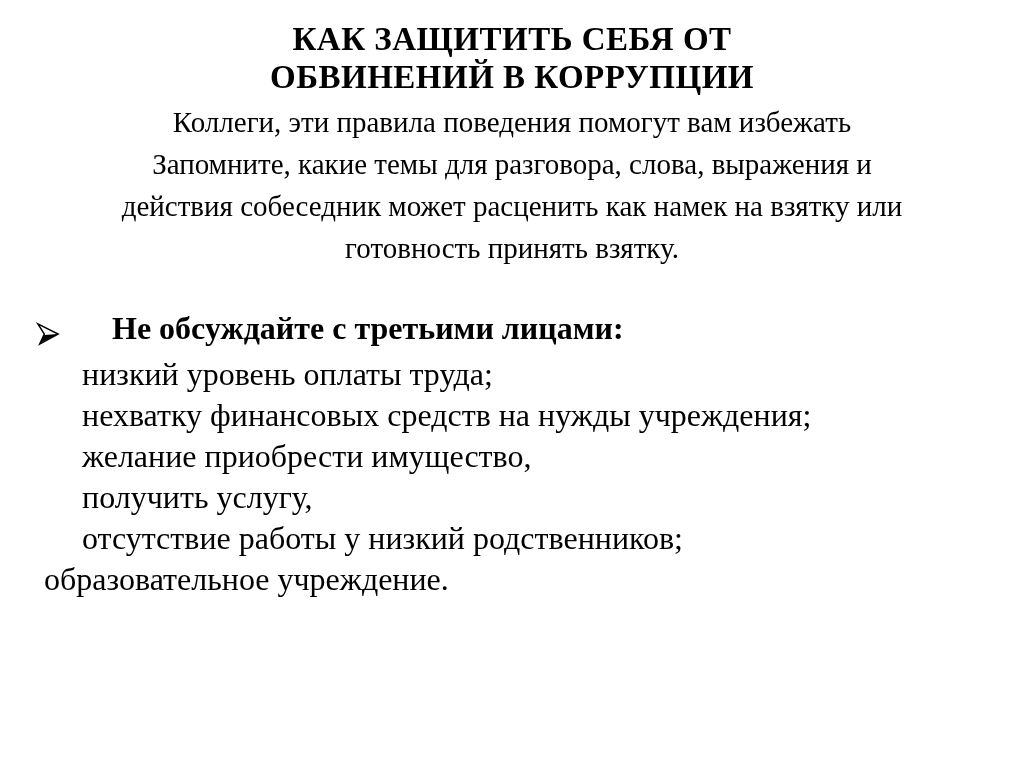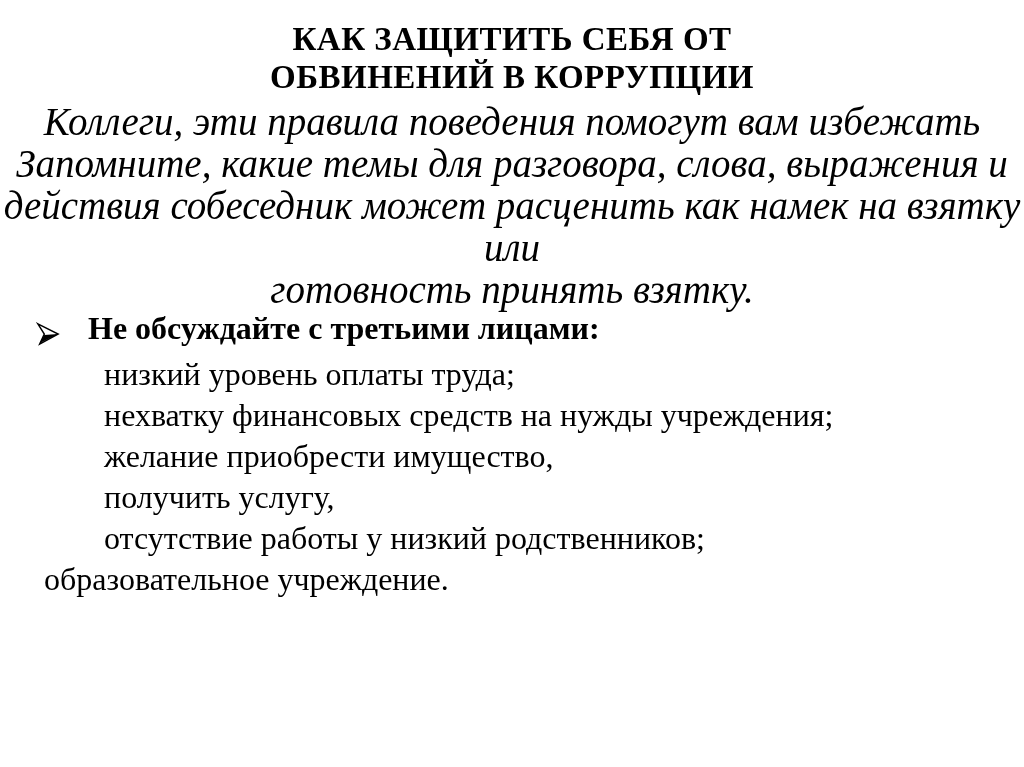--- a/index.html
+++ b/index.html
@@ -26,46 +26,45 @@
     font-size: 33px;
     line-height: 38px;
     letter-spacing: 0.5px;
   }
   .intro {
     position: absolute;
     top: 101px;
     left: 0;
     right: 0;
     text-align: center;
-    font-style: italic;
-    font-size: 39px;
+    font-size: 29px;
     line-height: 42px;
   }
   .list {
     position: absolute;
     top: 308px;
     left: 0;
     right: 20px;
     font-size: 32px;
     line-height: 41px;
   }
   .bullet-row {
     position: relative;
-    padding-left: 88px;
+    padding-left: 112px;
     font-weight: bold;
     margin-bottom: 5px;
   }
   .bullet-marker {
     position: absolute;
     left: 36px;
     top: 7px;
     width: 24px;
     height: 24px;
   }
-  .item-indent-1 { padding-left: 104px; }
+  .item-indent-1 { padding-left: 82px; }
   .item-indent-0 { padding-left: 44px; }
 </style>
 </head>
 <body>
 
 <div class="slide">
 
   <div class="title">
     <div>КАК ЗАЩИТИТЬ СЕБЯ ОТ</div>
     <div>ОБВИНЕНИЙ В КОРРУПЦИИ</div>

